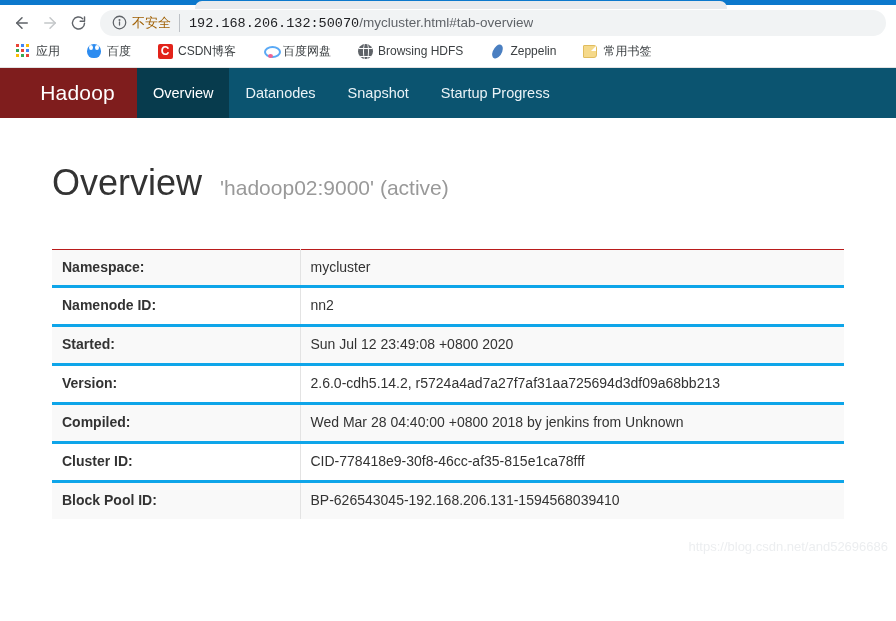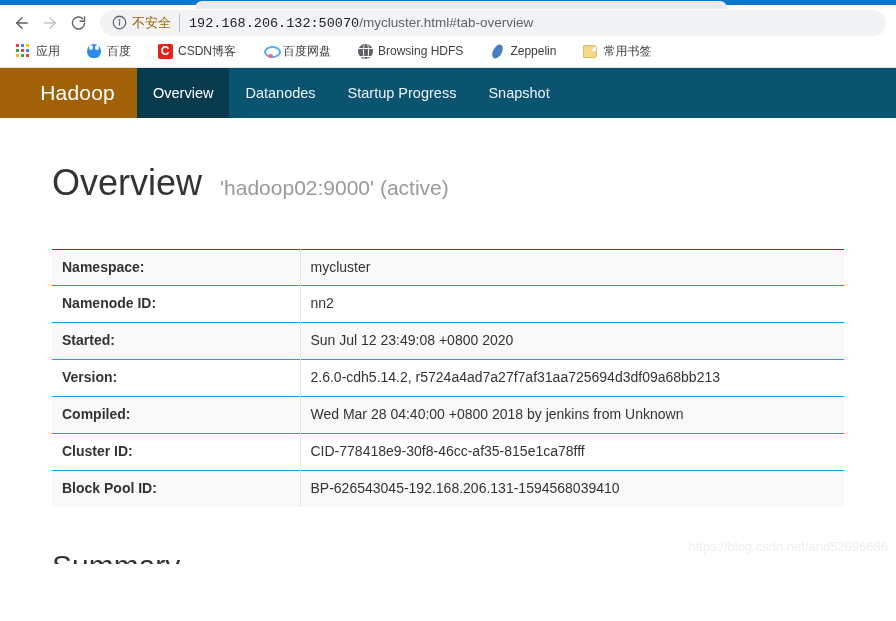--- a/index.html
+++ b/index.html
@@ -209,21 +209,21 @@
 
   
   .hadoop-nav {
     height: 50px;
     background: #0b5470;
     display: flex;
     align-items: stretch;
     font-size: 15px;
   }
   .brand {
-    background: #a16207;
+    background: #7f1d1d;
     color: #ffffff;
     display: flex;
     align-items: center;
     padding: 0 22px 0 0;
     font-size: 21px;
     letter-spacing: 0.2px;
     width: 137px;
     justify-content: flex-end;
   }
   .nav-link {
@@ -273,21 +273,21 @@
     margin-left: 8px;
   }
 
   table.overview-table {
     width: 100%;
     border-collapse: collapse;
     margin-top: 46px;
     font-size: 14px;
     color: #333333;
   }
-  table.overview-table tr { border-top: 1px solid #0ea5e9; }
+  table.overview-table tr { border-top: 3px solid #0ea5e9; }
   table.overview-table tr:first-child { border-top: 1px solid #b91c1c; margin-top: 16px; }
   table.overview-table tr:nth-child(odd) { background: #f9f9f9; }
   table.overview-table tr:nth-child(even) { background: #ffffff; }
   table.overview-table th,
   table.overview-table td {
     padding: 8px 10px;
     text-align: left;
     vertical-align: top;
     line-height: 1.42;
   }
@@ -425,24 +425,24 @@
 <div class="hadoop-nav">
   <div class="brand">Hadoop</div>
 
   <div class="nav-link active">
     <span>Overview</span>
   </div>
   <div class="nav-link">
     <span>Datanodes</span>
   </div>
   <div class="nav-link">
+    <span>Snapshot</span>
+  </div>
+  <div class="nav-link">
     <span>Startup Progress</span>
-  </div>
-  <div class="nav-link">
-    <span>Snapshot</span>
   </div>
 </div>
 
 <div class="page">
   <div class="page-inner">
 
     <h1 class="page-title">
       <span>Overview</span>
       <span class="subtitle">'hadoop02:9000' (active)</span>
     </h1>

